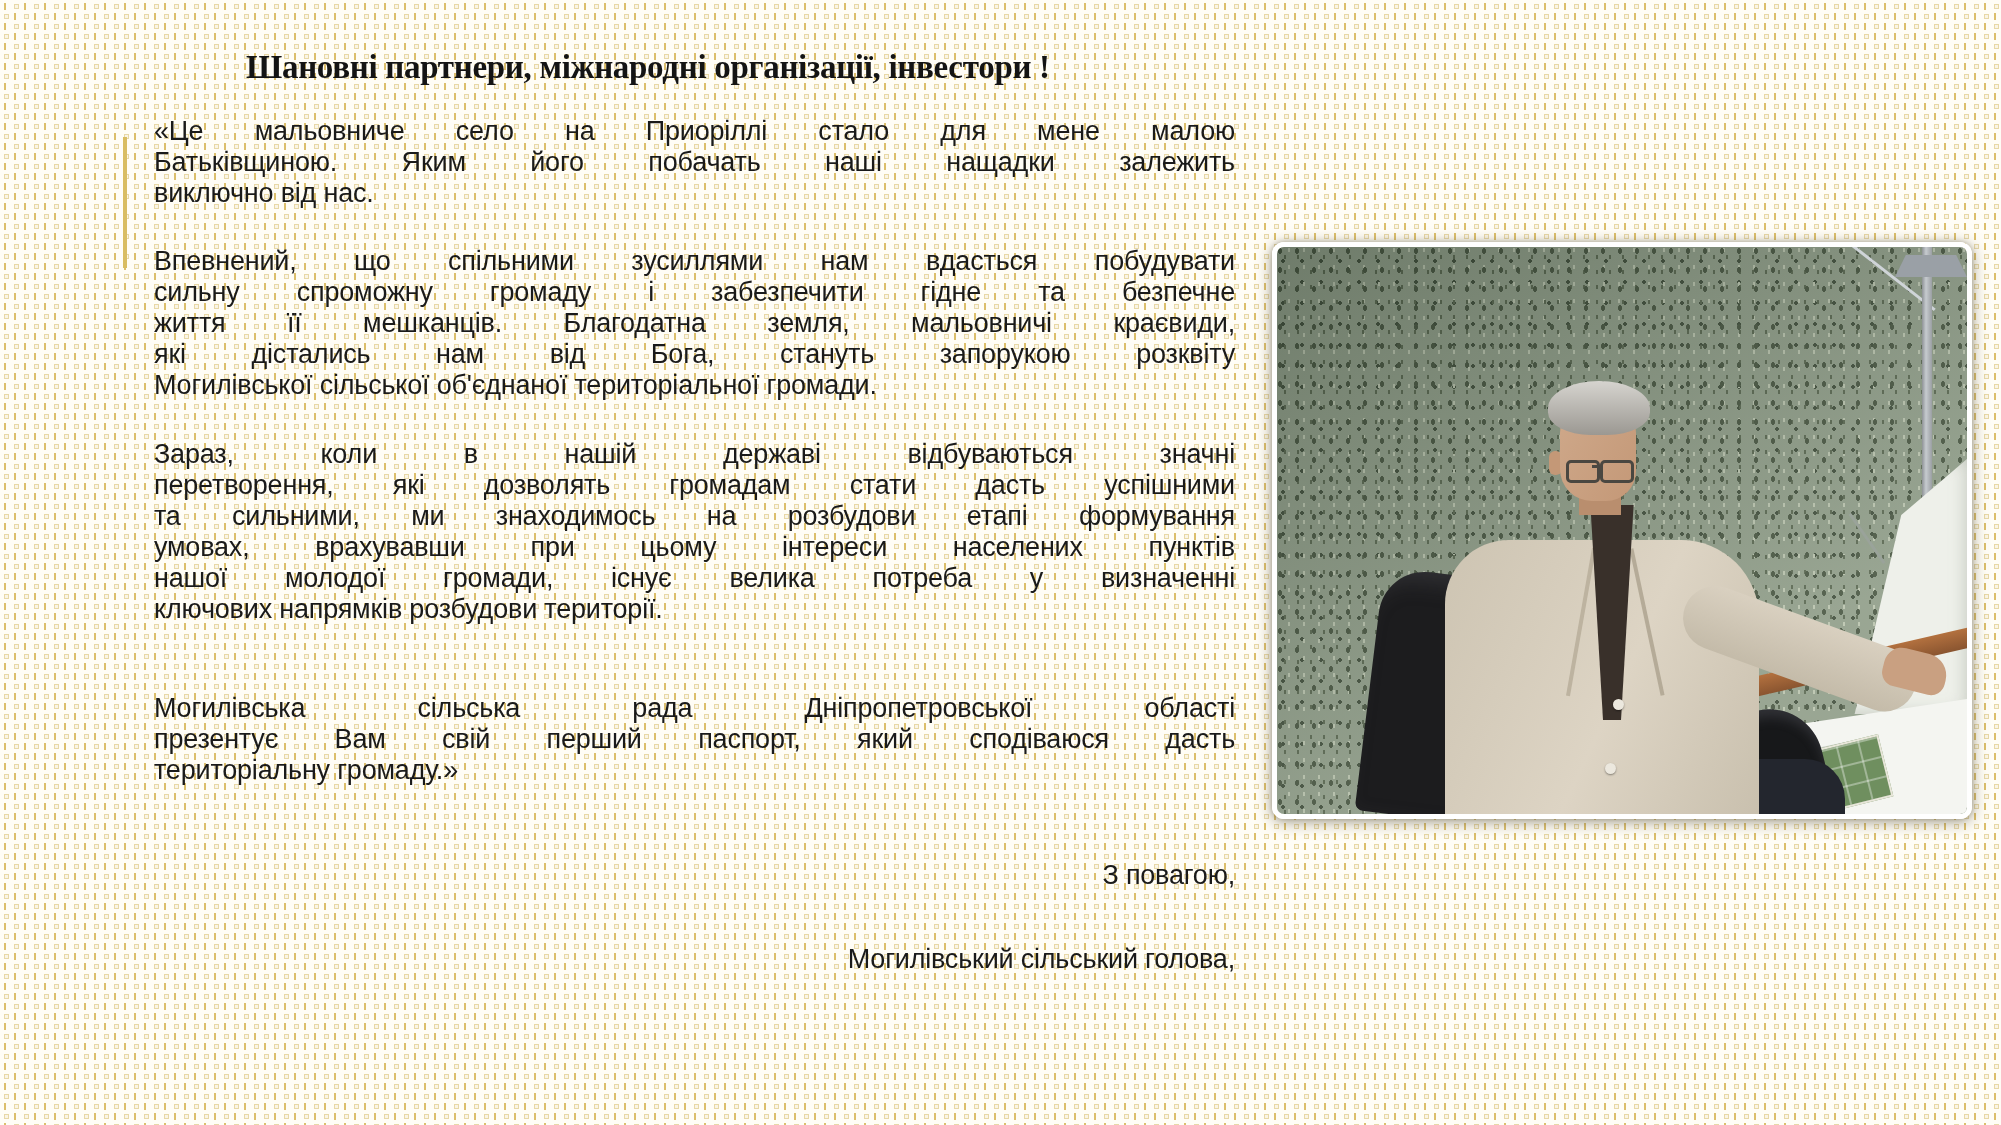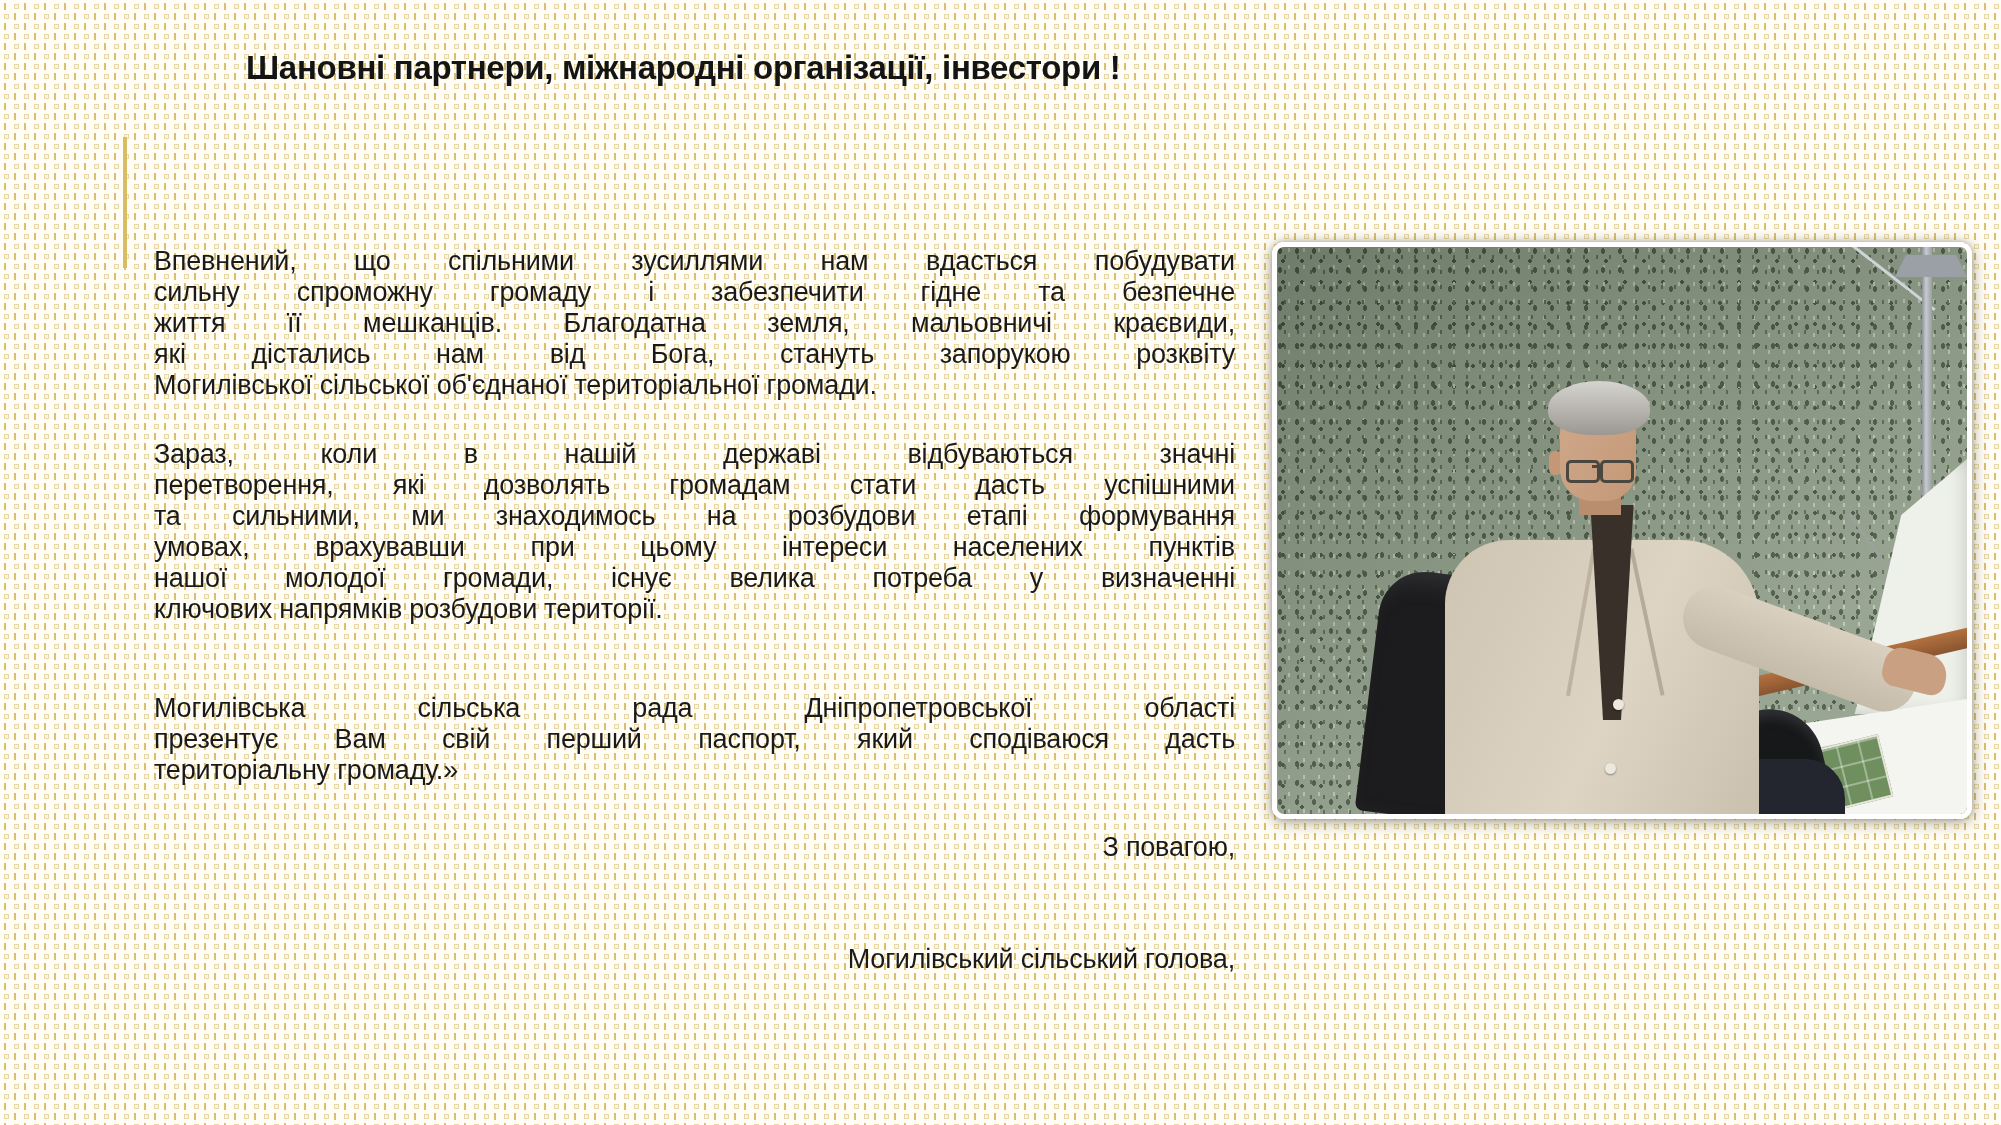--- a/index.html
+++ b/index.html
@@ -12,27 +12,27 @@
       conic-gradient(at 2px 7px, transparent 270deg, #dcbf6c 270deg),
       conic-gradient(at 3px 3px, transparent 270deg, #faf5e6 270deg),
       conic-gradient(at 3px 3px, transparent 270deg, #faf5e6 270deg),
       conic-gradient(at 5px 5px, transparent 270deg, #e8d8a6 270deg),
       conic-gradient(at 5px 5px, transparent 270deg, #e8d8a6 270deg);
     background-size:20px 20px;
     background-position:4px 3px, 14px 13px, 15px 5px, 5px 15px, 14px 4px, 4px 14px;
     background-repeat:repeat;
   }
   .accent-line{position:absolute;left:123px;top:137px;width:4px;height:131px;background:#d9bd62;}
-  .title{position:absolute;left:246px;top:49px;margin:0;font-size:33px;font-weight:bold;color:#141414;letter-spacing:-0.3px;white-space:nowrap;}
+  .title{position:absolute;left:246px;top:49px;margin:0;font-size:33px;font-weight:bold;color:#141414;letter-spacing:-0.3px;white-space:nowrap;font-family:Liberation Serif, serif;}
   .para{position:absolute;left:154px;width:1081px;font-size:27px;line-height:31px;color:#1a1a1a;letter-spacing:-0.2px;}
   .ln{text-align:justify;text-align-last:justify;}
   .ln.last{text-align-last:left;}
   .p1{top:116px}.p2{top:246px}.p3{top:439px}.p4{top:693px}
   .sig{position:absolute;left:154px;width:1081px;text-align:right;font-size:27px;line-height:31px;color:#1a1a1a;letter-spacing:-0.2px;}
-  .s1{top:832px}.s2{top:944px}.s3{top:1042px}
+  .s1{top:860px}.s2{top:944px}.s3{top:1042px}
 
   
   .photo{position:absolute;left:1272px;top:242px;width:690px;height:567px;margin:0;
     border:5px solid #ffffff;border-radius:12px;
     box-shadow:0 3px 16px rgba(100,92,70,.55), 0 0 5px rgba(120,110,85,.45);}
   .photo-inner{position:absolute;inset:0;overflow:hidden;border-radius:7px;}
   .photo-inner *{position:absolute;}
   .wallpaper{inset:0;background-color:#8e9c87;
     background-image:
       radial-gradient(2px 3px at 3px 4px, #46543f 90%, transparent 91%),
@@ -82,20 +82,25 @@
 </style>
 </head>
 <body>
 
 <div class="slide">
 
   <div class="accent-line"></div>
 
   <h1 class="title">Шановні партнери, міжнародні організації, інвестори !</h1>
 
+  <div class="para p1">
+    <div class="ln">«Це мальовниче село на Приоріллі стало для мене малою</div>
+    <div class="ln">Батьківщиною. Яким його побачать наші нащадки залежить</div>
+    <div class="ln last">виключно від нас.</div>
+  </div>
 
   <div class="para p2">
     <div class="ln">Впевнений, що спільними зусиллями нам вдасться побудувати</div>
     <div class="ln">сильну спроможну громаду і забезпечити гідне та безпечне</div>
     <div class="ln">життя її мешканців. Благодатна земля, мальовничі краєвиди,</div>
     <div class="ln">які дістались нам від Бога, стануть запорукою розквіту</div>
     <div class="ln last">Могилівської сільської об'єднаної територіальної громади.</div>
   </div>
 
   <div class="para p3">

